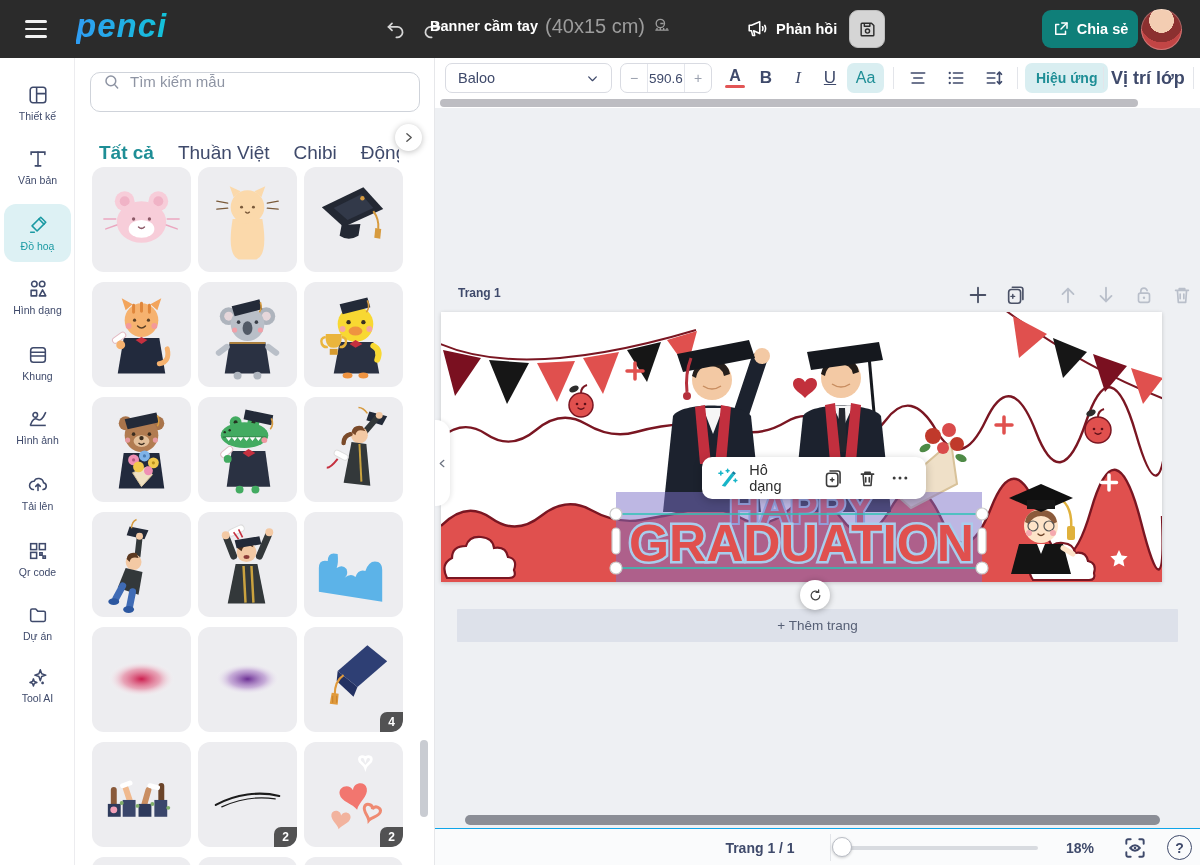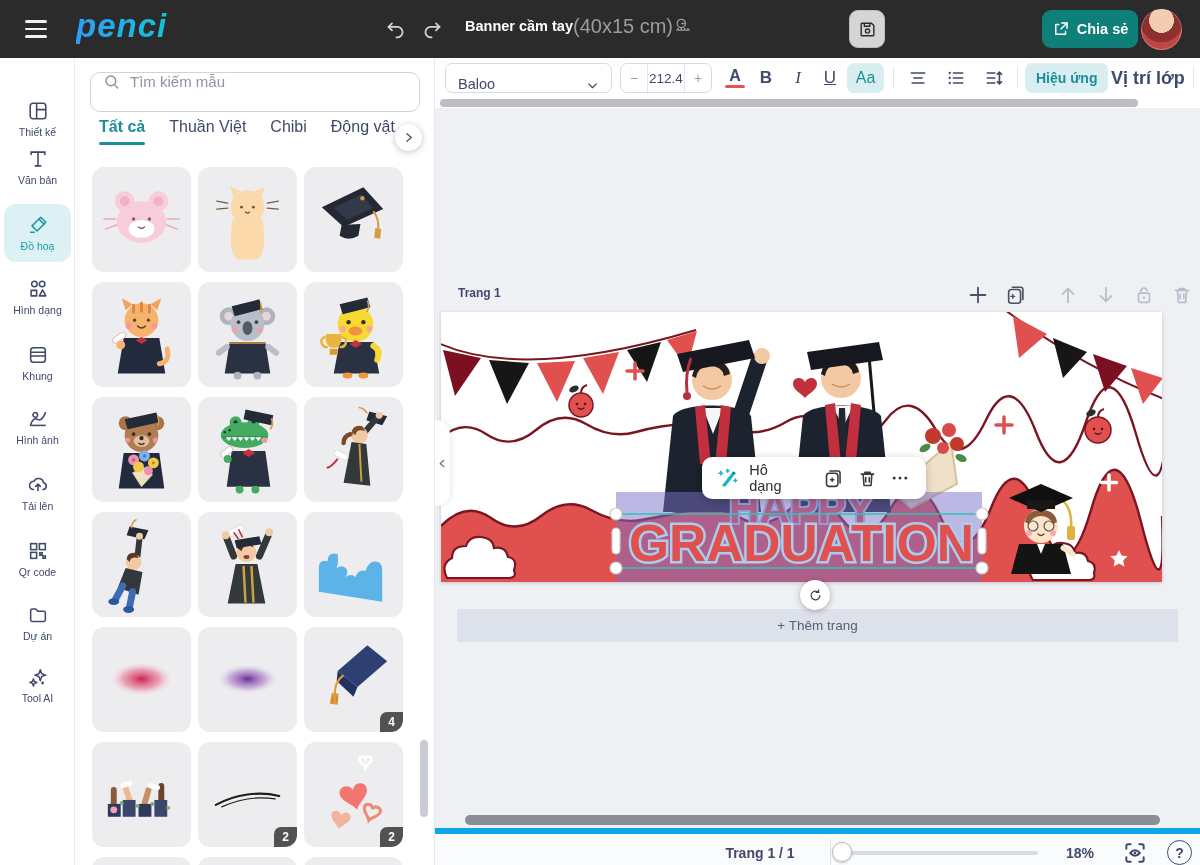--- a/index.html
+++ b/index.html
@@ -11,72 +11,72 @@
   body{font-family:"Liberation Sans",sans-serif;background:#fff}
   .app{position:relative;width:1200px;height:865px;overflow:hidden;background:#eef0f3;font-family:"Liberation Sans",sans-serif}
   svg{display:block}
   
   .topbar{position:absolute;left:0;top:0;width:1200px;height:58px;background:#2b2b2b;z-index:30}
   .hamburger{position:absolute;left:25px;top:20px;width:22px;height:18px;display:flex;flex-direction:column;justify-content:space-between;cursor:pointer}
   .hamburger span{display:block;height:2.6px;background:#f2f2f2;border-radius:2px}
   .logo{position:absolute;left:76px;top:7px;font-size:33px;font-weight:bold;font-style:italic;letter-spacing:1px;
     background:linear-gradient(90deg,#2f9df4,#13c2d8);-webkit-background-clip:text;background-clip:text;color:transparent}
   .tb-ico{position:absolute;color:#d6d6d6;cursor:pointer}
-  .tb-title{position:absolute;left:465px;top:0;height:52px;display:flex;align-items:center;}
+  .tb-title{position:absolute;left:430px;top:0;height:52px;display:flex;align-items:center;gap:7px}
   .tb-title .t1{color:#fff;font-size:14.5px;font-weight:600}
   .tb-title .t2{color:#9c9c9c;font-size:20px}
   .feedback{position:absolute;left:746px;top:0;height:58px;display:flex;align-items:center;gap:8px;color:#fff;font-size:14.5px;font-weight:600;cursor:pointer}
   .btn-lite{position:absolute;top:10px;height:38px;background:#d5d5d5;border-radius:9px;display:flex;align-items:center;justify-content:center;gap:8px;color:#2c2c2c;font-size:14.5px;font-weight:600;cursor:pointer;border:1px solid #bdbdbd}
   .btn-share{position:absolute;left:1042px;top:10px;width:96px;height:38px;background:var(--accent-teal);border-radius:9px;display:flex;align-items:center;justify-content:center;gap:7px;color:#fff;font-size:14.5px;font-weight:600;cursor:pointer}
   .avatar{position:absolute;left:1141px;top:9px;width:41px;height:41px;border-radius:50%;cursor:pointer;
     background:radial-gradient(circle at 50% 28%,#f3cdb2 0 34%,#8c3030 35% 60%,#c24545 61% 100%);box-shadow:inset 0 0 0 1px rgba(255,255,255,.25)}
   
   .rail{position:absolute;left:0;top:58px;width:75px;bottom:0;background:#fff;border-right:1px solid #ececef;z-index:20}
   .rail-item{position:absolute;left:4px;width:67px;height:58px;display:flex;flex-direction:column;align-items:center;justify-content:center;gap:4px;color:var(--text-dark);cursor:pointer;border-radius:12px}
   .rail-item .lbl{font-size:10.5px}
   .rail-item.active{background:var(--rail-active-bg);color:var(--rail-active)}
   
   .panel{position:absolute;left:75px;top:58px;width:360px;bottom:0;background:#fff;overflow:hidden;border-right:1px solid #e6e7ea;z-index:20}
   .search{position:absolute;left:15px;top:14px;width:330px;height:40px;border:1.5px solid #cfd3da;border-radius:10px;display:flex;align-items:flex-start;gap:9px;padding:0 12px;color:#8e94a3}
   .search input{border:none;outline:none;flex:1;font-size:15px;font-family:inherit;color:#3f4a6b;background:transparent}
   .search input::placeholder{color:#8e94a3}
-  .tabs{position:absolute;left:24px;top:60px;display:flex;gap:24px;font-size:16px;color:var(--text-dark);white-space:nowrap;width:300px;overflow:hidden}
+  .tabs{position:absolute;left:24px;top:84px;display:flex;gap:24px;font-size:19px;color:var(--text-dark);white-space:nowrap;width:300px;overflow:hidden}
   .tab{padding-bottom:9px;cursor:pointer;position:relative}
   .tab.active{color:var(--hl-text);font-weight:600}
   .tab.active::after{content:"";position:absolute;left:0;right:0;bottom:0;height:3px;border-radius:2px;background:var(--hl-text)}
   .tab-more{position:absolute;left:320px;top:66px;width:27px;height:27px;border-radius:50%;background:#fff;box-shadow:0 1px 6px rgba(0,0,0,.25);display:flex;align-items:center;justify-content:center;color:#555;cursor:pointer}
   .card{position:absolute;width:99px;height:105px;background:var(--card-bg);border-radius:12px;cursor:pointer;overflow:hidden}
   .card svg{width:100%;height:100%}
   .badge{position:absolute;right:0;bottom:0;background:#3c3c3ce0;color:#fff;font-size:12px;font-weight:bold;padding:3px 8px;border-radius:7px 0 10px 0}
   .vscroll{position:absolute;left:345px;top:682px;width:8px;height:77px;border-radius:4px;background:#c9ccd2;cursor:pointer}
   
   .ws{position:absolute;left:435px;top:58px;width:765px;bottom:0;background:#eef0f3}
   .ttb{position:absolute;left:0;top:0;width:765px;height:50px;background:#fff}
-  .select{position:absolute;left:10px;top:5px;width:167px;height:30px;border:1px solid #d9dbe2;border-radius:7px;display:flex;align-items:flex-end;justify-content:space-between;padding:0 12px;font-size:14.5px;color:var(--text-dark);cursor:pointer}
+  .select{position:absolute;left:10px;top:5px;width:167px;height:30px;border:1px solid #d9dbe2;border-radius:7px;display:flex;align-items:center;justify-content:space-between;padding:0 12px;font-size:14.5px;color:var(--text-dark);cursor:pointer}
   .stepper{position:absolute;left:185px;top:5px;width:92px;height:30px;border:1px solid #d9dbe2;border-radius:7px;display:flex;align-items:stretch;color:var(--text-dark);font-size:14px;overflow:hidden}
   .stepper>div{display:flex;align-items:center;justify-content:center;cursor:pointer}
   .step-m{width:27px;color:#9aa0ae;border-right:1px solid #e4e6ec}
   .step-v{flex:1;font-size:13.5px}
   .step-p{width:27px;color:#9aa0ae;border-left:1px solid #e4e6ec}
   .tool{position:absolute;top:5px;height:30px;display:flex;align-items:center;justify-content:center;color:var(--text-dark);cursor:pointer;font-size:17px}
   .tool.hl{background:var(--hl-bg);color:var(--hl-text);border-radius:7px}
   .tsep{position:absolute;top:9px;width:1px;height:22px;background:#e3e5ea}
   .ttb-scroll{position:absolute;left:5px;top:41px;width:698px;height:8px;border-radius:4px;background:#bdbdc2}
   .page-head{position:absolute;left:23px;top:228px;font-size:12px;font-weight:bold;color:var(--text-dark)}
   .pg-actions{position:absolute;top:226px;display:flex;gap:16px}
   .pg-actions .pga{width:22px;height:22px;color:#4a5166;cursor:pointer}
   .pg-actions .dis{color:#b9bfca;cursor:default}
   .canvas{position:absolute;left:6px;top:254px;width:721px;height:270px;background:#bef264;box-shadow:0 1px 4px rgba(0,0,0,.18)}
   .hobien{position:absolute;left:267px;top:399px;width:224px;height:42px;background:#fff;border-radius:10px;box-shadow:0 2px 10px rgba(0,0,0,.22);display:flex;align-items:center;padding:0 14px;gap:10px;z-index:12}
   .hobien .hb-lbl{font-size:14.5px;color:#2d2d2d;margin-right:10px}
   .hobien .hb-ic{width:24px;height:24px;color:#3b3b3b;cursor:pointer;display:flex;align-items:center;justify-content:center}
   .rotate{position:absolute;left:365px;top:522px;width:30px;height:30px;border-radius:50%;background:#fff;box-shadow:0 1px 6px rgba(0,0,0,.3);display:flex;align-items:center;justify-content:center;color:#444;cursor:grab;z-index:12}
   .addpage{position:absolute;left:22px;top:551px;width:721px;height:33px;background:#dde1ea;border-radius:1px;display:flex;align-items:center;justify-content:center;font-size:13.5px;color:#565f75;cursor:pointer}
   .hscroll{position:absolute;left:30px;top:757px;width:695px;height:10px;border-radius:5px;background:#8b8e96;cursor:pointer}
-  .statusbar{position:absolute;left:0;bottom:0;width:765px;height:37px;background:#fafbfc;border-top:6px solid #0ea5e9;z-index:5}
+  .statusbar{position:absolute;left:0;bottom:0;width:765px;height:37px;background:#fafbfc;border-top:1px solid #0ea5e9;z-index:5}
   .sb-page{position:absolute;left:270px;top:0;width:110px;height:37px;display:flex;align-items:center;justify-content:center;font-size:14px;font-weight:bold;color:var(--text-dark)}
   .sb-sep{position:absolute;left:395px;top:5px;width:1px;height:27px;background:#e3e5e9}
   .slider-track{position:absolute;left:407px;top:17px;width:196px;height:4px;border-radius:2px;background:#d8dbe0;cursor:pointer}
   .slider-knob{position:absolute;left:397px;top:8px;width:20px;height:20px;border-radius:50%;background:#fff;border:1px solid #b9bdc5;box-shadow:0 1px 3px rgba(0,0,0,.2);cursor:grab}
   .sb-zoom{position:absolute;left:615px;top:0;width:60px;height:37px;display:flex;align-items:center;justify-content:center;font-size:14px;font-weight:bold;color:var(--text-dark)}
   .sb-ic{position:absolute;top:6px;width:26px;height:26px;color:var(--text-dark);cursor:pointer}
   .collapse{position:absolute;left:0;top:362px;width:15px;height:86px;background:#fff;border-radius:0 14px 14px 0;box-shadow:2px 0 4px rgba(0,0,0,.08);display:flex;align-items:center;justify-content:center;color:#6b7280;cursor:pointer;z-index:6}
 </style>
 </head>
 <body>
@@ -105,40 +105,47 @@
     <div class="tb-title">
       <span class="t1">Banner cầm tay</span>
       <span class="t2">(40x15 cm)</span>
       <span class="tb-ico" style="position:static;color:#9c9c9c">
         <svg width="20" height="20" viewBox="0 0 24 24" fill="none" stroke="currentColor" stroke-width="1.6">
             <circle cx="10" cy="9" r="5"></circle>
             <path d="M10 9h4M4 17h16M6 17v-2.5M10 17v-2.5M14 17v-2.5M18 17v-2.5"></path>
           </svg>
       </span>
     </div>
+    <div class="feedback">
+      <svg width="22" height="22" viewBox="0 0 24 24" fill="none" stroke="#fff" stroke-width="1.7" stroke-linejoin="round">
+          <path d="M15 4 6 8H3.5v6H6l1.2 5h2.3L8.4 14l6.6 3z"></path>
+          <path d="M18 9.5q1 2 0 4M20.5 8q1.8 3.5 0 7" stroke-linecap="round"></path>
+        </svg>
+      <span>Phản hồi</span>
+    </div>
     <div class="btn-lite" style="left:849px;width:36px">
       <svg width="19" height="19" viewBox="0 0 24 24" fill="none" stroke="#2c2c2c" stroke-width="1.8" stroke-linejoin="round">
           <path d="M4 5a1 1 0 0 1 1-1h12l3 3v12a1 1 0 0 1-1 1H5a1 1 0 0 1-1-1z"></path>
           <path d="M8 4v4h7V4"></path>
           <circle cx="12" cy="14" r="2.6"></circle>
         </svg>
     </div>
     <div class="btn-share">
       <svg width="18" height="18" viewBox="0 0 24 24" fill="none" stroke="#fff" stroke-width="2" stroke-linecap="round" stroke-linejoin="round">
           <path d="M9 6H5v13h13v-4"></path>
           <path d="M13 4h7v7"></path>
           <path d="m20 4-8 8"></path>
         </svg>
       <span>Chia sẻ</span>
     </div>
     <div class="avatar"></div>
   </div>
 
   <div class="rail">
-    <div class="rail-item" style="top:32px">
+    <div class="rail-item" style="top:16px">
       <svg width="22" height="22" viewBox="0 0 24 24" fill="none" stroke="currentColor" stroke-width="1.7">
           <rect x="3.5" y="3.5" width="17" height="17" rx="3"></rect>
           <path d="M10.5 3.5v17M10.5 10.5h10"></path>
         </svg>
       <span class="lbl">Thiết kế</span>
     </div>
     <div class="rail-item" style="top:80px">
       <svg width="22" height="22" viewBox="0 0 24 24" fill="none" stroke="currentColor" stroke-width="1.7" stroke-linecap="round">
           <path d="M4.5 7V4.5h15V7"></path>
           <path d="M12 4.5V19.5"></path>
@@ -514,21 +521,21 @@
 
     <div class="ttb">
       <div class="select">
         <span>Baloo</span>
         <svg width="13" height="13" viewBox="0 0 24 24" fill="none" stroke="#3f4a6b" stroke-width="2.4" stroke-linecap="round" stroke-linejoin="round">
             <path d="m5 9 7 7 7-7"></path>
           </svg>
       </div>
       <div class="stepper">
         <div class="step-m">−</div>
-        <div class="step-v">212.4</div>
+        <div class="step-v">590.6</div>
         <div class="step-p">+</div>
       </div>
       <div class="tool" style="left:286px;width:28px;flex-direction:column;gap:1px">
         <span style="font-weight:bold;font-size:16px;line-height:16px">A</span>
         <span style="display:block;width:20px;height:3.5px;border-radius:2px;background:#e25555"></span>
       </div>
       <div class="tool" style="left:318px;width:26px;font-weight:bold">B</div>
       <div class="tool" style="left:350px;width:26px;font-style:italic;font-family:'Liberation Serif',serif">I</div>
       <div class="tool" style="left:382px;width:26px;text-decoration:underline">U</div>
       <div class="tool hl" style="left:412px;width:37px;font-size:16px">Aa</div>

